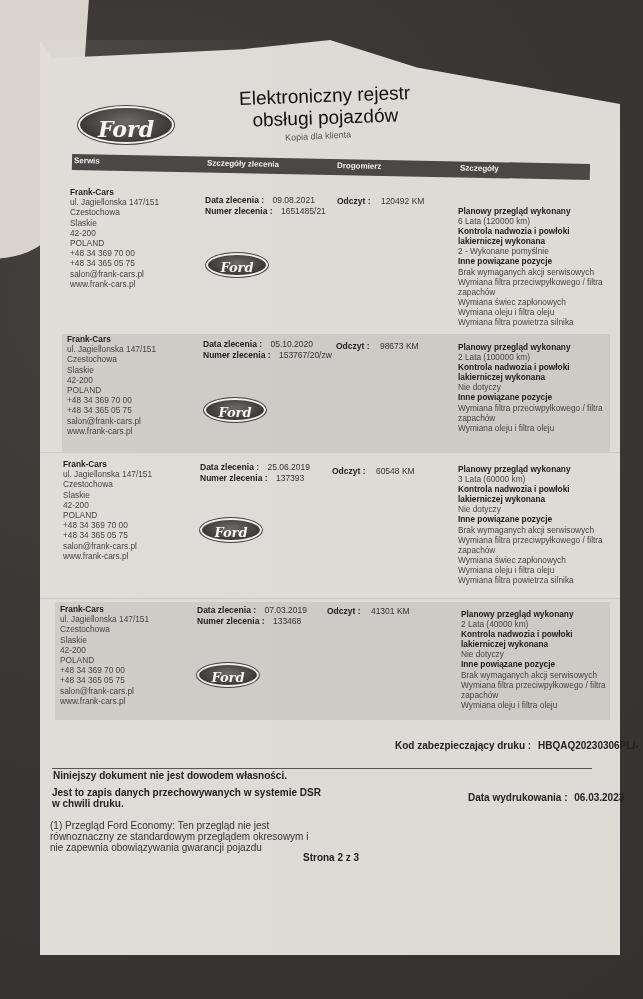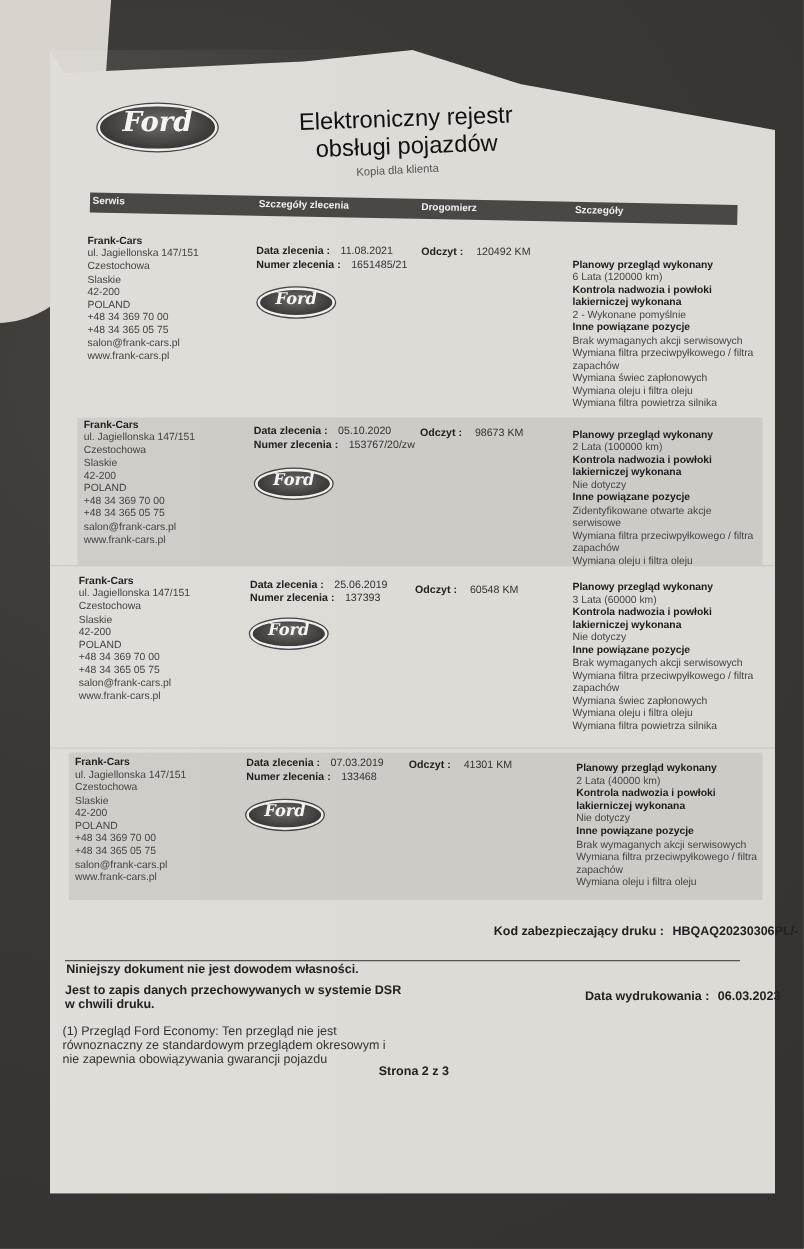--- a/index.html
+++ b/index.html
@@ -5,21 +5,21 @@
   html,body{margin:0;padding:0;}
   body{width:643px;height:999px;overflow:hidden;background:#3b3836;position:relative;font-family:"Liberation Sans",sans-serif;}
   .bg-texture{position:absolute;inset:0;background:
      radial-gradient(circle at 20% 30%,#45413e 0,#3a3735 40%,#343130 100%);}
   .left-sheet{position:absolute;left:-40px;top:-10px;width:120px;height:270px;background:#d8d3cd;border-radius:0 0 80px 0;transform:rotate(4deg);}
   .paper{position:absolute;left:40px;top:40px;width:580px;height:915px;background:#dedad5;
      clip-path:polygon(2% 2%,35% 1%,50% 0%,65% 3%,100% 7%,100% 100%,0% 100%,0% 0%);
      box-shadow:0 0 8px rgba(0,0,0,.5);}
   .paper-shade{position:absolute;left:40px;top:40px;width:290px;height:915px;background:linear-gradient(90deg,rgba(255,255,255,.08),rgba(0,0,0,0));}
   .fold-h{position:absolute;left:40px;width:580px;height:1px;background:rgba(0,0,0,.08);}
-  .logo{position:absolute;background:radial-gradient(ellipse at 50% 40%,#6e6a67,#3c3937 70%);border:2px solid #eee;outline:1px solid #444;border-radius:50%;color:#f4f4f4;font-family:"DejaVu Serif",serif;font-style:italic;font-weight:bold;display:flex;align-items:flex-start;justify-content:center;}
+  .logo{position:absolute;background:radial-gradient(ellipse at 50% 40%,#6e6a67,#3c3937 70%);border:2px solid #eee;outline:1px solid #444;border-radius:50%;color:#f4f4f4;font-family:"DejaVu Serif",serif;font-style:italic;font-weight:bold;display:flex;align-items:flex-end;justify-content:center;margin-top:23px;}
   .logo-big{left:78px;top:83px;width:92px;height:34px;font-size:22px;}
   .logo-sm{width:58px;height:20px;font-size:13px;}
   .title{position:absolute;left:230px;top:85px;width:190px;text-align:center;font-size:19px;color:#111;line-height:22px;transform:rotate(-2deg);}
   .subtitle{position:absolute;left:285px;top:131px;font-size:9px;color:#555;transform:rotate(-3deg);}
   .header-bar{position:absolute;left:72px;top:154px;width:518px;height:16px;background:#4a4745;transform:rotate(1.1deg);transform-origin:left;display:flex;font-size:8px;color:#f0f0f0;font-weight:bold;}
   .header-bar span{position:absolute;top:2px;}
   .entry{position:absolute;font-size:8.3px;color:#444;line-height:10.2px;}
   .entry .bold{font-weight:bold;color:#222;}
   .shaded{position:absolute;background:rgba(0,0,0,.07);}
   .order{position:absolute;font-size:8.5px;color:#333;line-height:11px;}
@@ -68,21 +68,21 @@
     <div>Czestochowa</div>
     <div>Slaskie</div>
     <div>42-200</div>
     <div>POLAND</div>
     <div>+48 34 369 70 00</div>
     <div>+48 34 365 05 75</div>
     <div>salon@frank-cars.pl</div>
     <div>www.frank-cars.pl</div>
   </div>
   <div class="order" style="left:205px;top:195px">
-    <div><b>Data zlecenia :</b> <span style="margin-left:6px">11.08.2021</span></div>
+    <div><b>Data zlecenia :</b> <span style="margin-left:6px">09.08.2021</span></div>
     <div><b>Numer zlecenia :</b> <span style="margin-left:6px">1651485/21</span></div>
   </div>
   <div class="logo logo-sm" style="left:206px;top:230px">
       <span>Ford</span>
     </div>
   <div class="odo" style="left:337px;top:196px"><b>Odczyt :</b> <span style="margin-left:8px">120492 KM</span></div>
   <div class="details" style="left:458px;top:206px">
     <div class="bold">Planowy przegląd wykonany</div>
     <div>6 Lata (120000 km)</div>
     <div class="bold">Kontrola nadwozia i powłoki lakierniczej wykonana</div>
@@ -117,21 +117,20 @@
   <div class="logo logo-sm" style="left:204px;top:375px">
       <span>Ford</span>
     </div>
   <div class="odo" style="left:336px;top:341px"><b>Odczyt :</b> <span style="margin-left:8px">98673 KM</span></div>
   <div class="details" style="left:458px;top:342px">
     <div class="bold">Planowy przegląd wykonany</div>
     <div>2 Lata (100000 km)</div>
     <div class="bold">Kontrola nadwozia i powłoki lakierniczej wykonana</div>
     <div>Nie dotyczy</div>
     <div class="bold">Inne powiązane pozycje</div>
-    <div>Zidentyfikowane otwarte akcje serwisowe</div>
     <div>Wymiana filtra przeciwpyłkowego / filtra zapachów</div>
     <div>Wymiana oleju i filtra oleju</div>
   </div>
 </div>
 
 <div>
   <div class="entry" style="left:63px;top:459px">
     <div class="bold">Frank-Cars</div>
     <div>ul. Jagiellonska 147/151</div>
     <div>Czestochowa</div>

